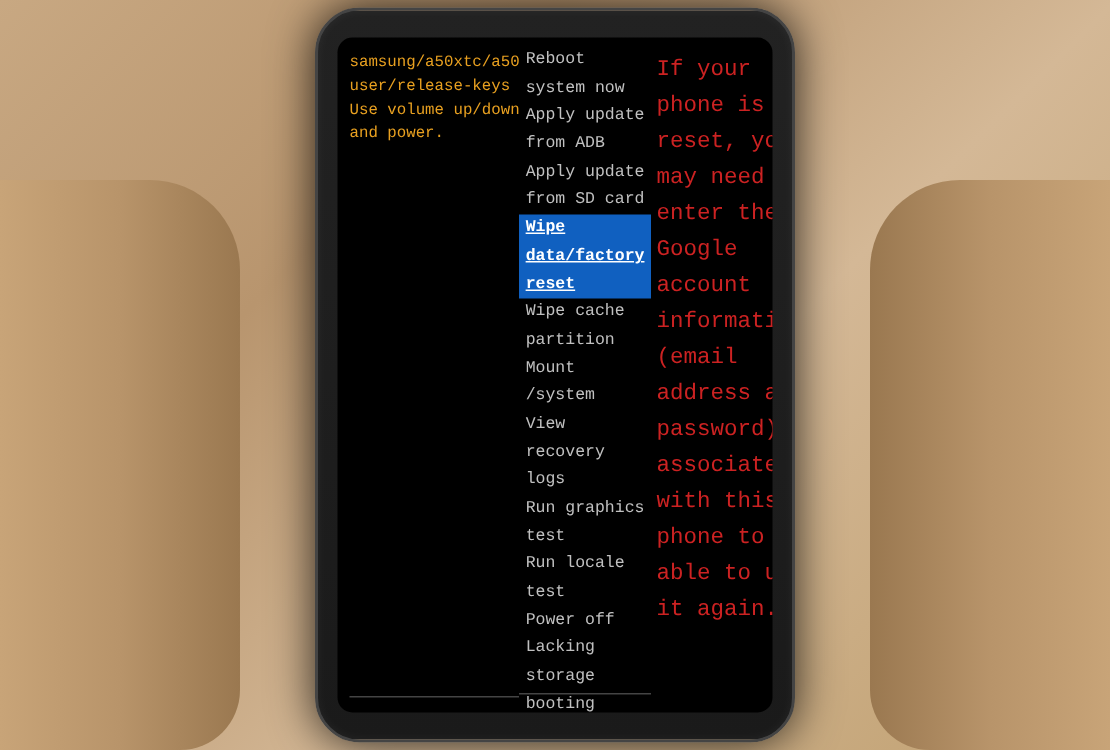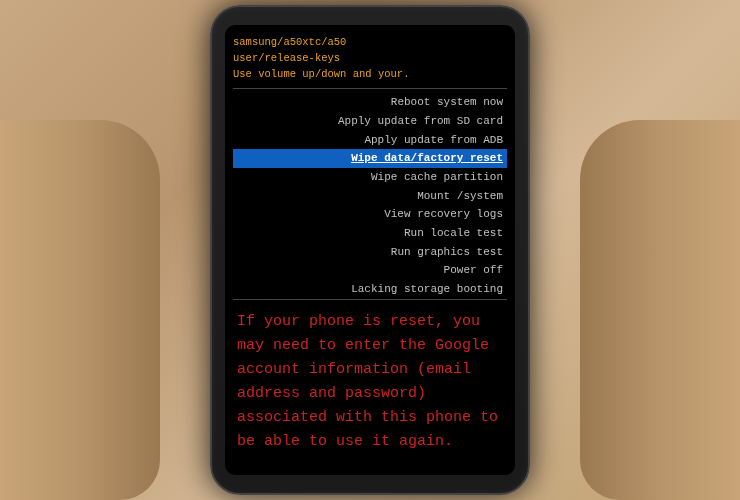--- a/index.html
+++ b/index.html
@@ -74,21 +74,21 @@
     }
 
     
     .screen {
       width: 290px;
       height: 450px;
       background: #000;
       border-radius: 10px;
       overflow: hidden;
       display: flex;
-      flex-direction: column;
+      flex-direction: row;
       padding: 6px 8px;
     }
 
     
     .header-section {
       padding: 4px 0 6px 0;
       border-bottom: 1px solid #444;
       margin-bottom: 4px;
     }
 
@@ -97,21 +97,20 @@
       line-height: 1.5;
       color: #e8a020;
     }
 
     
     .menu-list {
       display: flex;
       flex-direction: column;
       border-bottom: 1px solid #444;
       margin-bottom: 6px;
-      text-align: right;
     }
 
     .menu-item {
       font-size: 11px;
       line-height: 1.7;
       color: #c0c0c0;
       padding: 0 4px;
     }
 
     .menu-item.selected {
@@ -139,34 +138,34 @@
   <div class="hands-bg"></div>
   <div class="hand-left"></div>
   <div class="hand-right"></div>
 
   <div class="phone">
     <div class="screen">
 
       <div class="header-section">
         <div class="header-line">samsung/a50xtc/a50</div>
         <div class="header-line">user/release-keys</div>
-        <div class="header-line">Use volume up/down and your.</div>
+        <div class="header-line">Use volume up/down and power.</div>
       </div>
 
       <div class="menu-list">
 
       <div class="menu-item">Reboot system now</div>
+          <div class="menu-item">Apply update from ADB</div>
           <div class="menu-item">Apply update from SD card</div>
-          <div class="menu-item">Apply update from ADB</div>
           <div class="menu-item selected">Wipe data/factory reset</div>
           <div class="menu-item">Wipe cache partition</div>
           <div class="menu-item">Mount /system</div>
           <div class="menu-item">View recovery logs</div>
+          <div class="menu-item">Run graphics test</div>
           <div class="menu-item">Run locale test</div>
-          <div class="menu-item">Run graphics test</div>
           <div class="menu-item">Power off</div>
           <div class="menu-item">Lacking storage booting</div>
         </div>
 
       <div class="warning-section">
         <div class="warning-text">If your phone is reset, you may need to enter the Google account information (email address and password) associated with this phone to be able to use it again.</div>
       </div>
 
     </div>
   </div>

